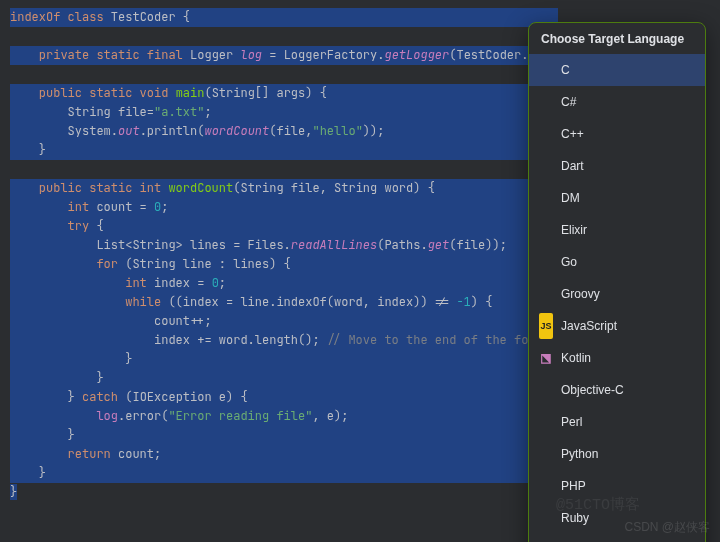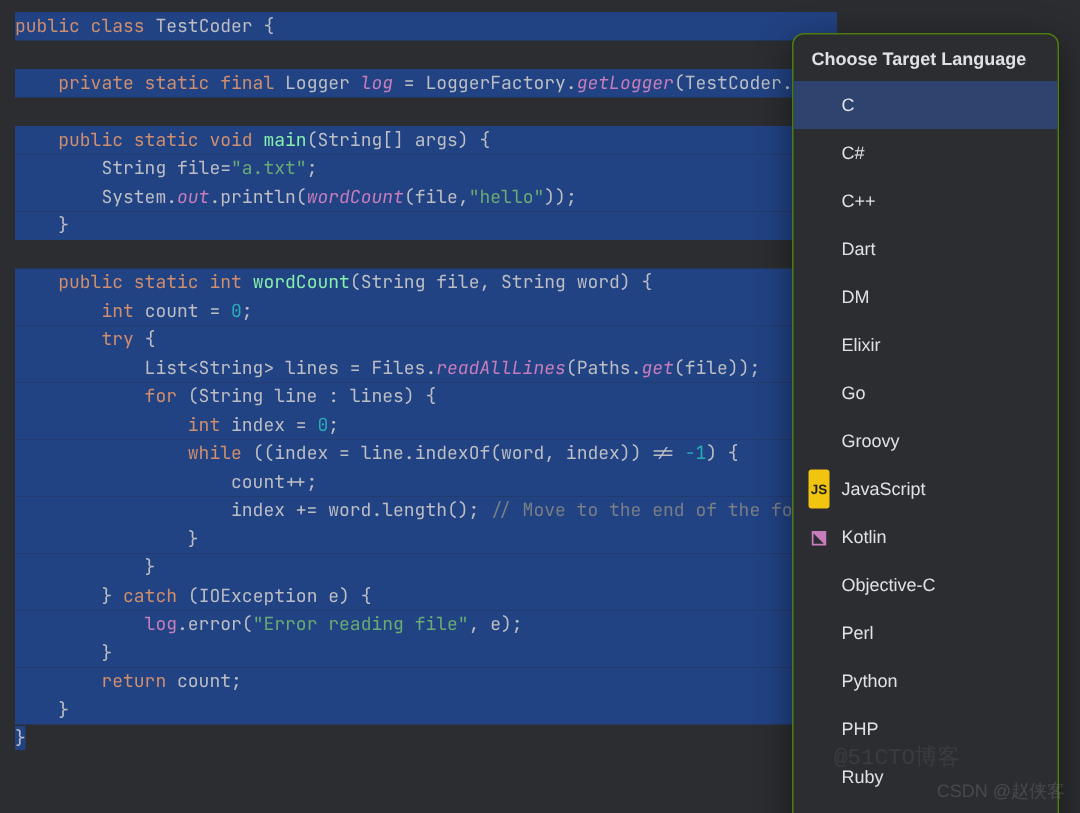--- a/index.html
+++ b/index.html
@@ -14,21 +14,21 @@
   }
   .editor {
     position: absolute; left: 0; top: 0; right: 0; bottom: 0;
     padding: 8px 10px;
     white-space: pre;
     line-height: 19px;
   }
   .sel { background: #214283; display: inline-block; min-width: 548px; }
   .kw { color: #cf8e6d; }
   .cls { color: #bcbec4; text-align: center; }
-  .fn { color: #86efac; }
+  .fn { color: #84cc16; }
   .fi { font-style: italic; color: #c77dbb; }
   .str { color: #6aab73; }
   .num { color: #2aacb8; }
   .cmt { color: #7a7e85; }
   .field { color: #c77dbb; }
 
   .popup {
     position: absolute;
     top: 22px; right: 14px;
     width: 178px;
@@ -67,21 +67,21 @@
   }
   .watermark2 {
     position:absolute; right:80px; bottom:28px;
     color: rgba(200,200,200,0.1);
     font-family: Liberation Mono, monospace; font-size:15px;
   }
 </style>
 </head>
 <body>
 
-<div class="editor" id="editor"><span class="sel"><span class="kw">public</span><span> </span><span class="kw">class</span><span> </span><span class="cls">TestCoder</span><span> {</span></span>
+<div class="editor" id="editor"><span class="sel"><span class="kw">indexOf</span><span> </span><span class="kw">class</span><span> </span><span class="cls">TestCoder</span><span> {</span></span>
 <span class="sel"></span>
 <span class="sel"><span>    </span><span class="kw">private static final</span><span> Logger </span><span class="fi">log</span><span> = LoggerFactory.</span><span class="fi">getLogger</span><span>(TestCoder.</span></span>
 <span class="sel"></span>
 <span class="sel"><span>    </span><span class="kw">public static void</span><span> </span><span class="fn">main</span><span>(String[] args) {</span></span>
 <span class="sel"><span>        String file=</span><span class="str">"a.txt"</span><span>;</span></span>
 <span class="sel"><span>        System.</span><span class="fi">out</span><span>.println(</span><span class="fi">wordCount</span><span>(file,</span><span class="str">"hello"</span><span>));</span></span>
 <span class="sel"><span>    }</span></span>
 <span class="sel"></span>
 <span class="sel"><span>    </span><span class="kw">public static int</span><span> </span><span class="fn">wordCount</span><span>(String file, String word) {</span></span>
 <span class="sel"><span>        </span><span class="kw">int</span><span> count = </span><span class="num">0</span><span>;</span></span>

